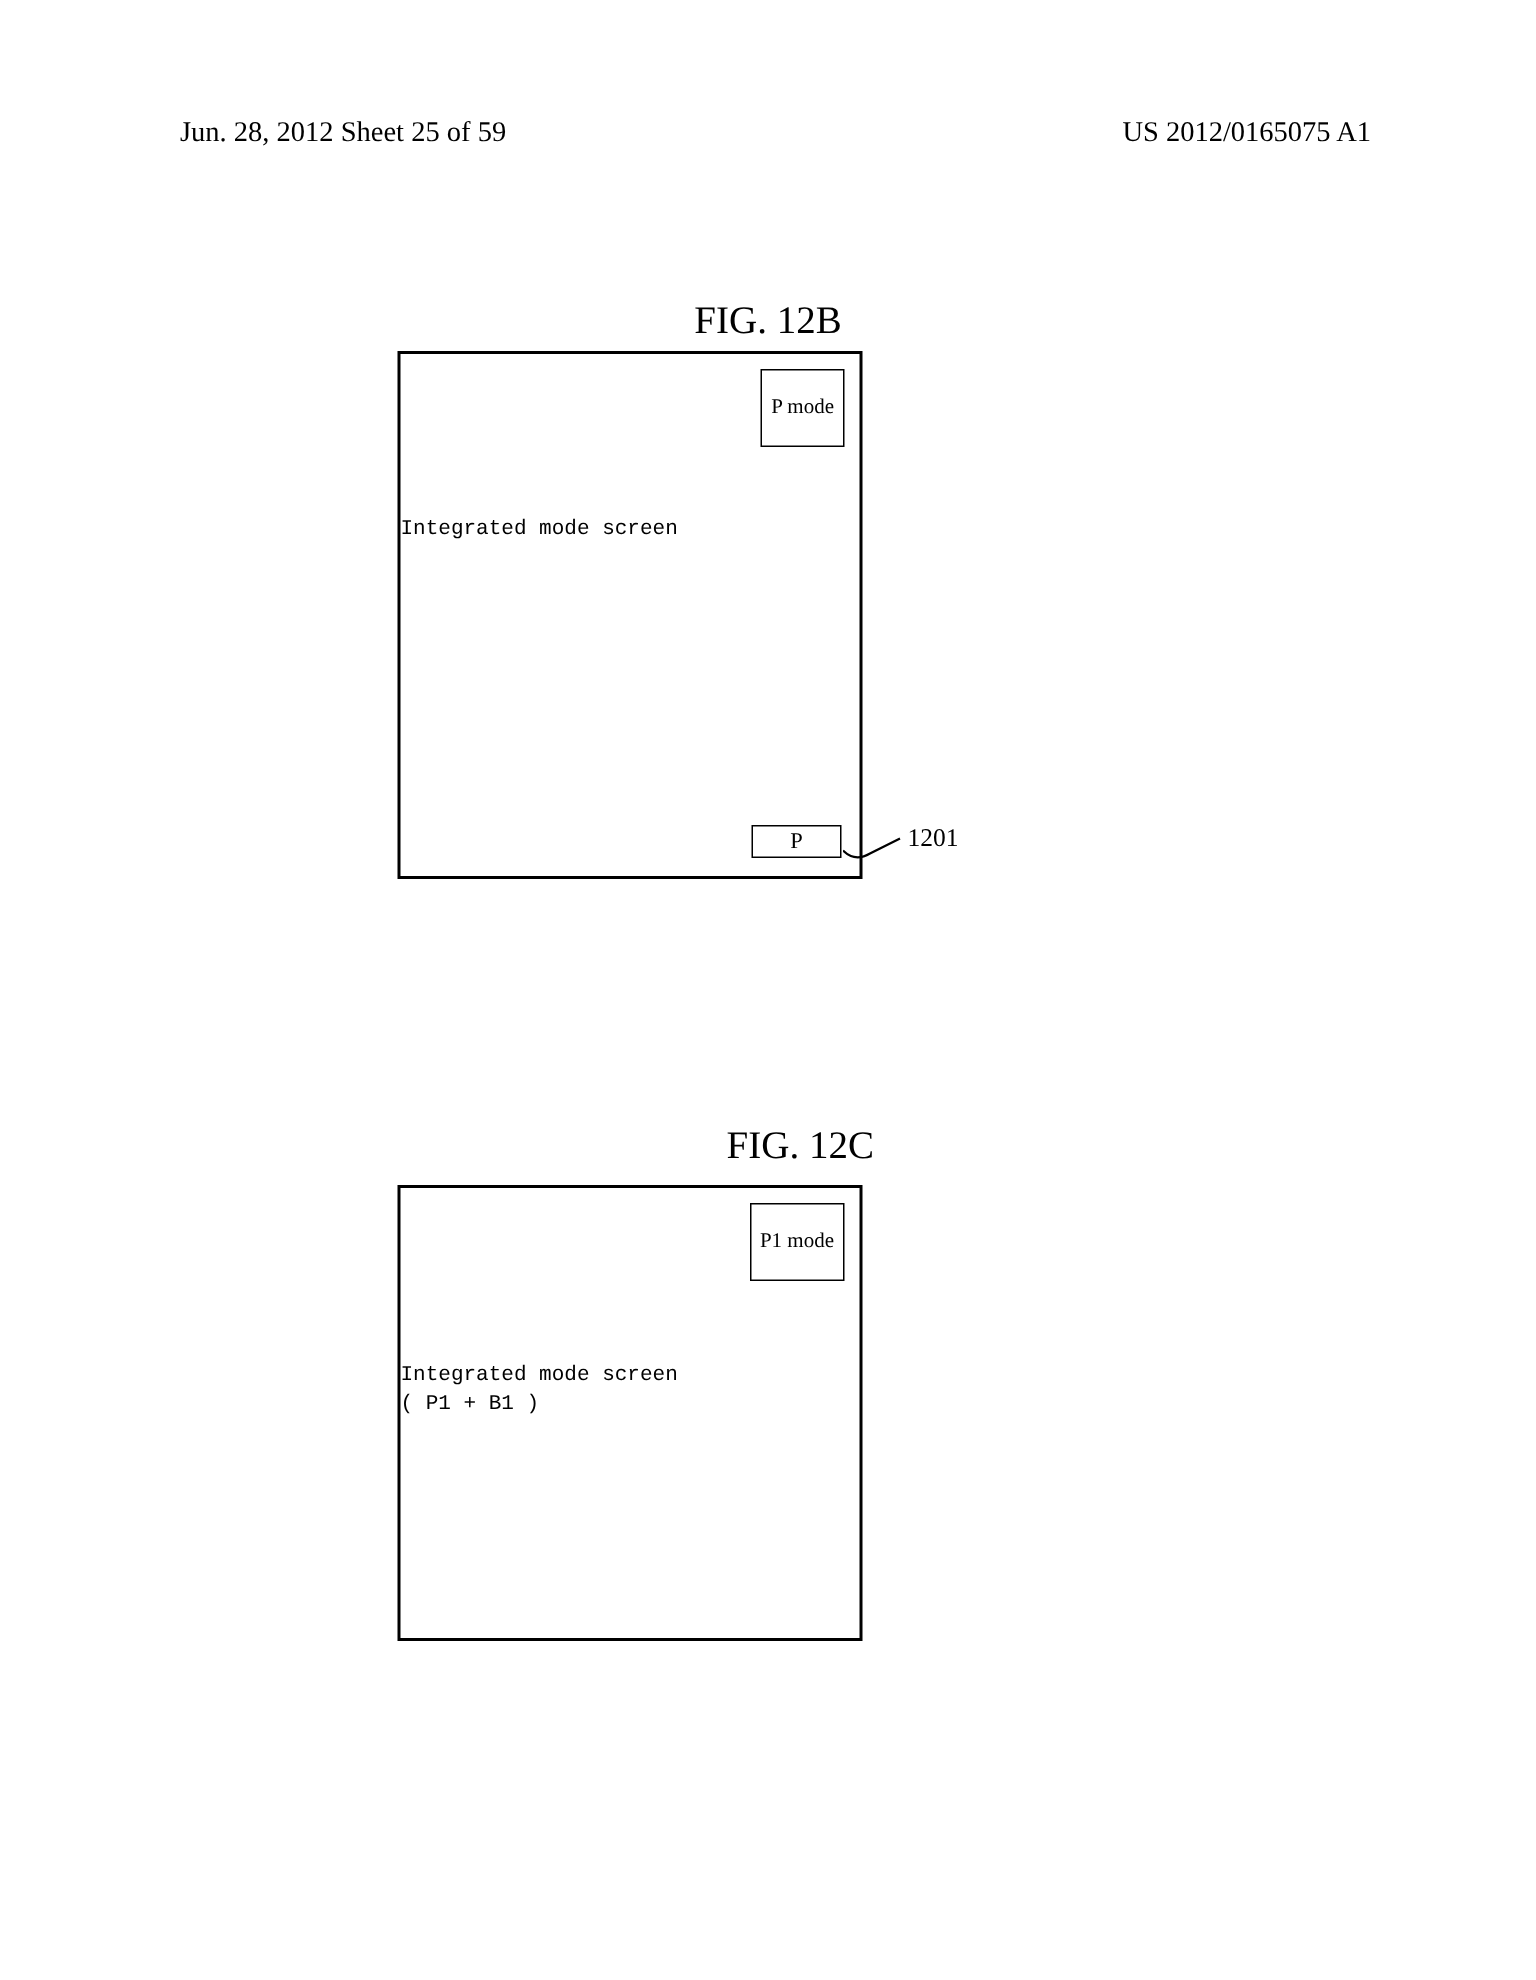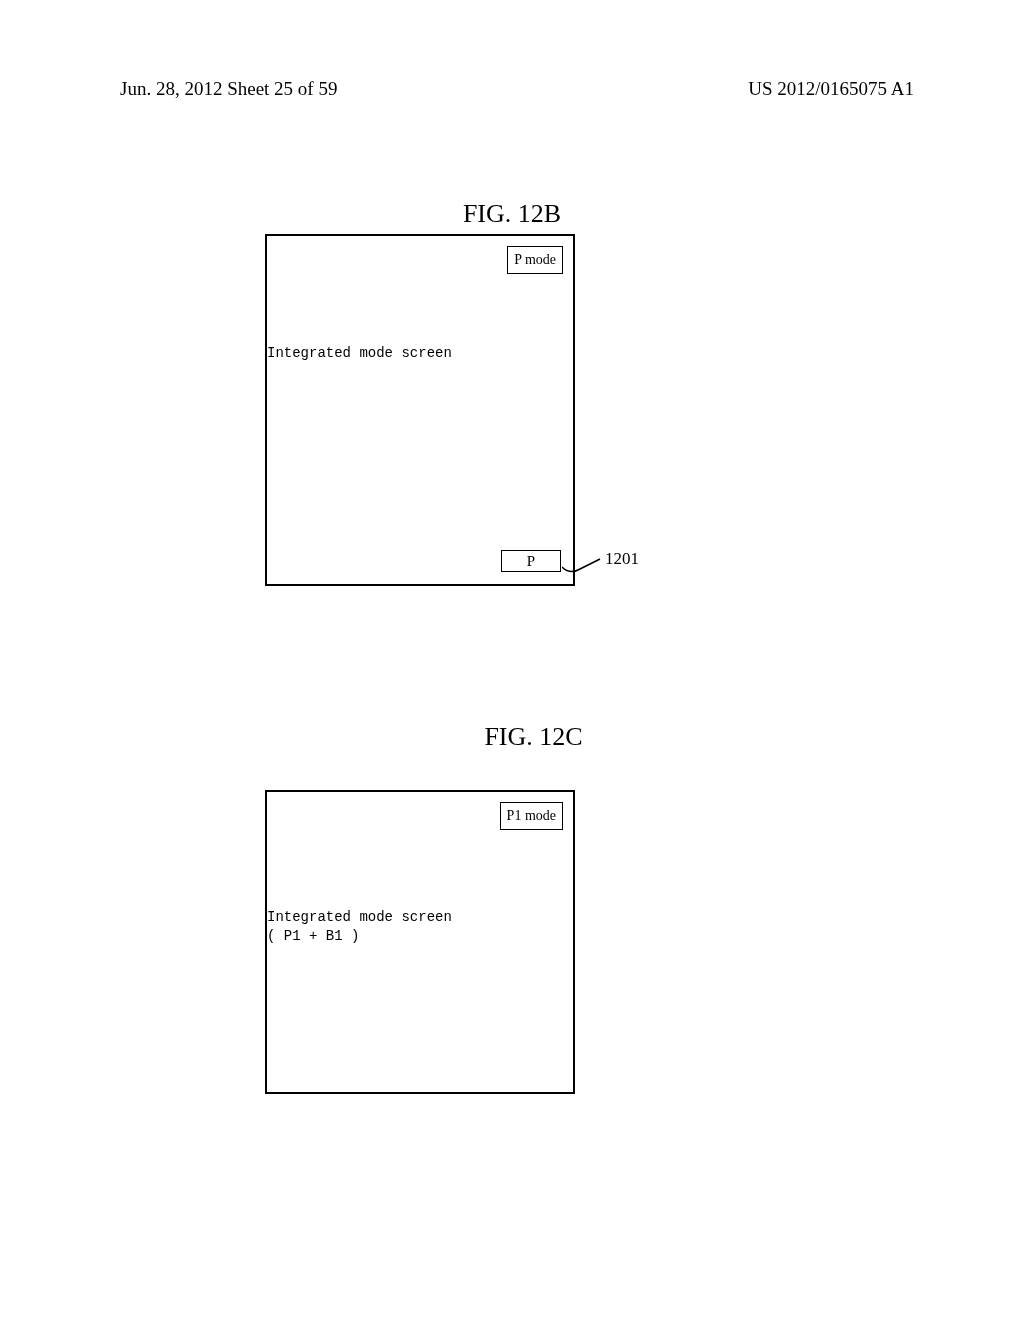--- a/index.html
+++ b/index.html
@@ -27,37 +27,37 @@
 
   .fig-title {
     position: absolute;
     width: 100%;
     text-align: center;
     font-size: 26px;
     font-family: "Times New Roman", Times, serif;
     margin-top: 44px;
   }
   .fig-title.b { top: 155px; }
-  .fig-title.c { top: 678px; padding-left: 43px; }
+  .fig-title.c { top: 705px; padding-left: 43px; }
 
   .screen {
     position: absolute;
     border: 2px solid #000;
     width: 310px;
     left: 265px;
   }
   .screen.b { top: 234px; height: 352px; }
   .screen.c { top: 790px; height: 304px; }
 
   .mode-box {
     position: absolute;
     top: 10px;
     right: 10px;
     border: 1px solid #000;
-    padding: 5px 6px;
+    padding: 17px 6px;
     font-size: 14px;
     font-family: "Times New Roman", Times, serif;
   }
 
   .screen-label {
     position: absolute;
     top: 72px;
     width: 100%;
     font-size: 14px;
     padding-right: 60px;

